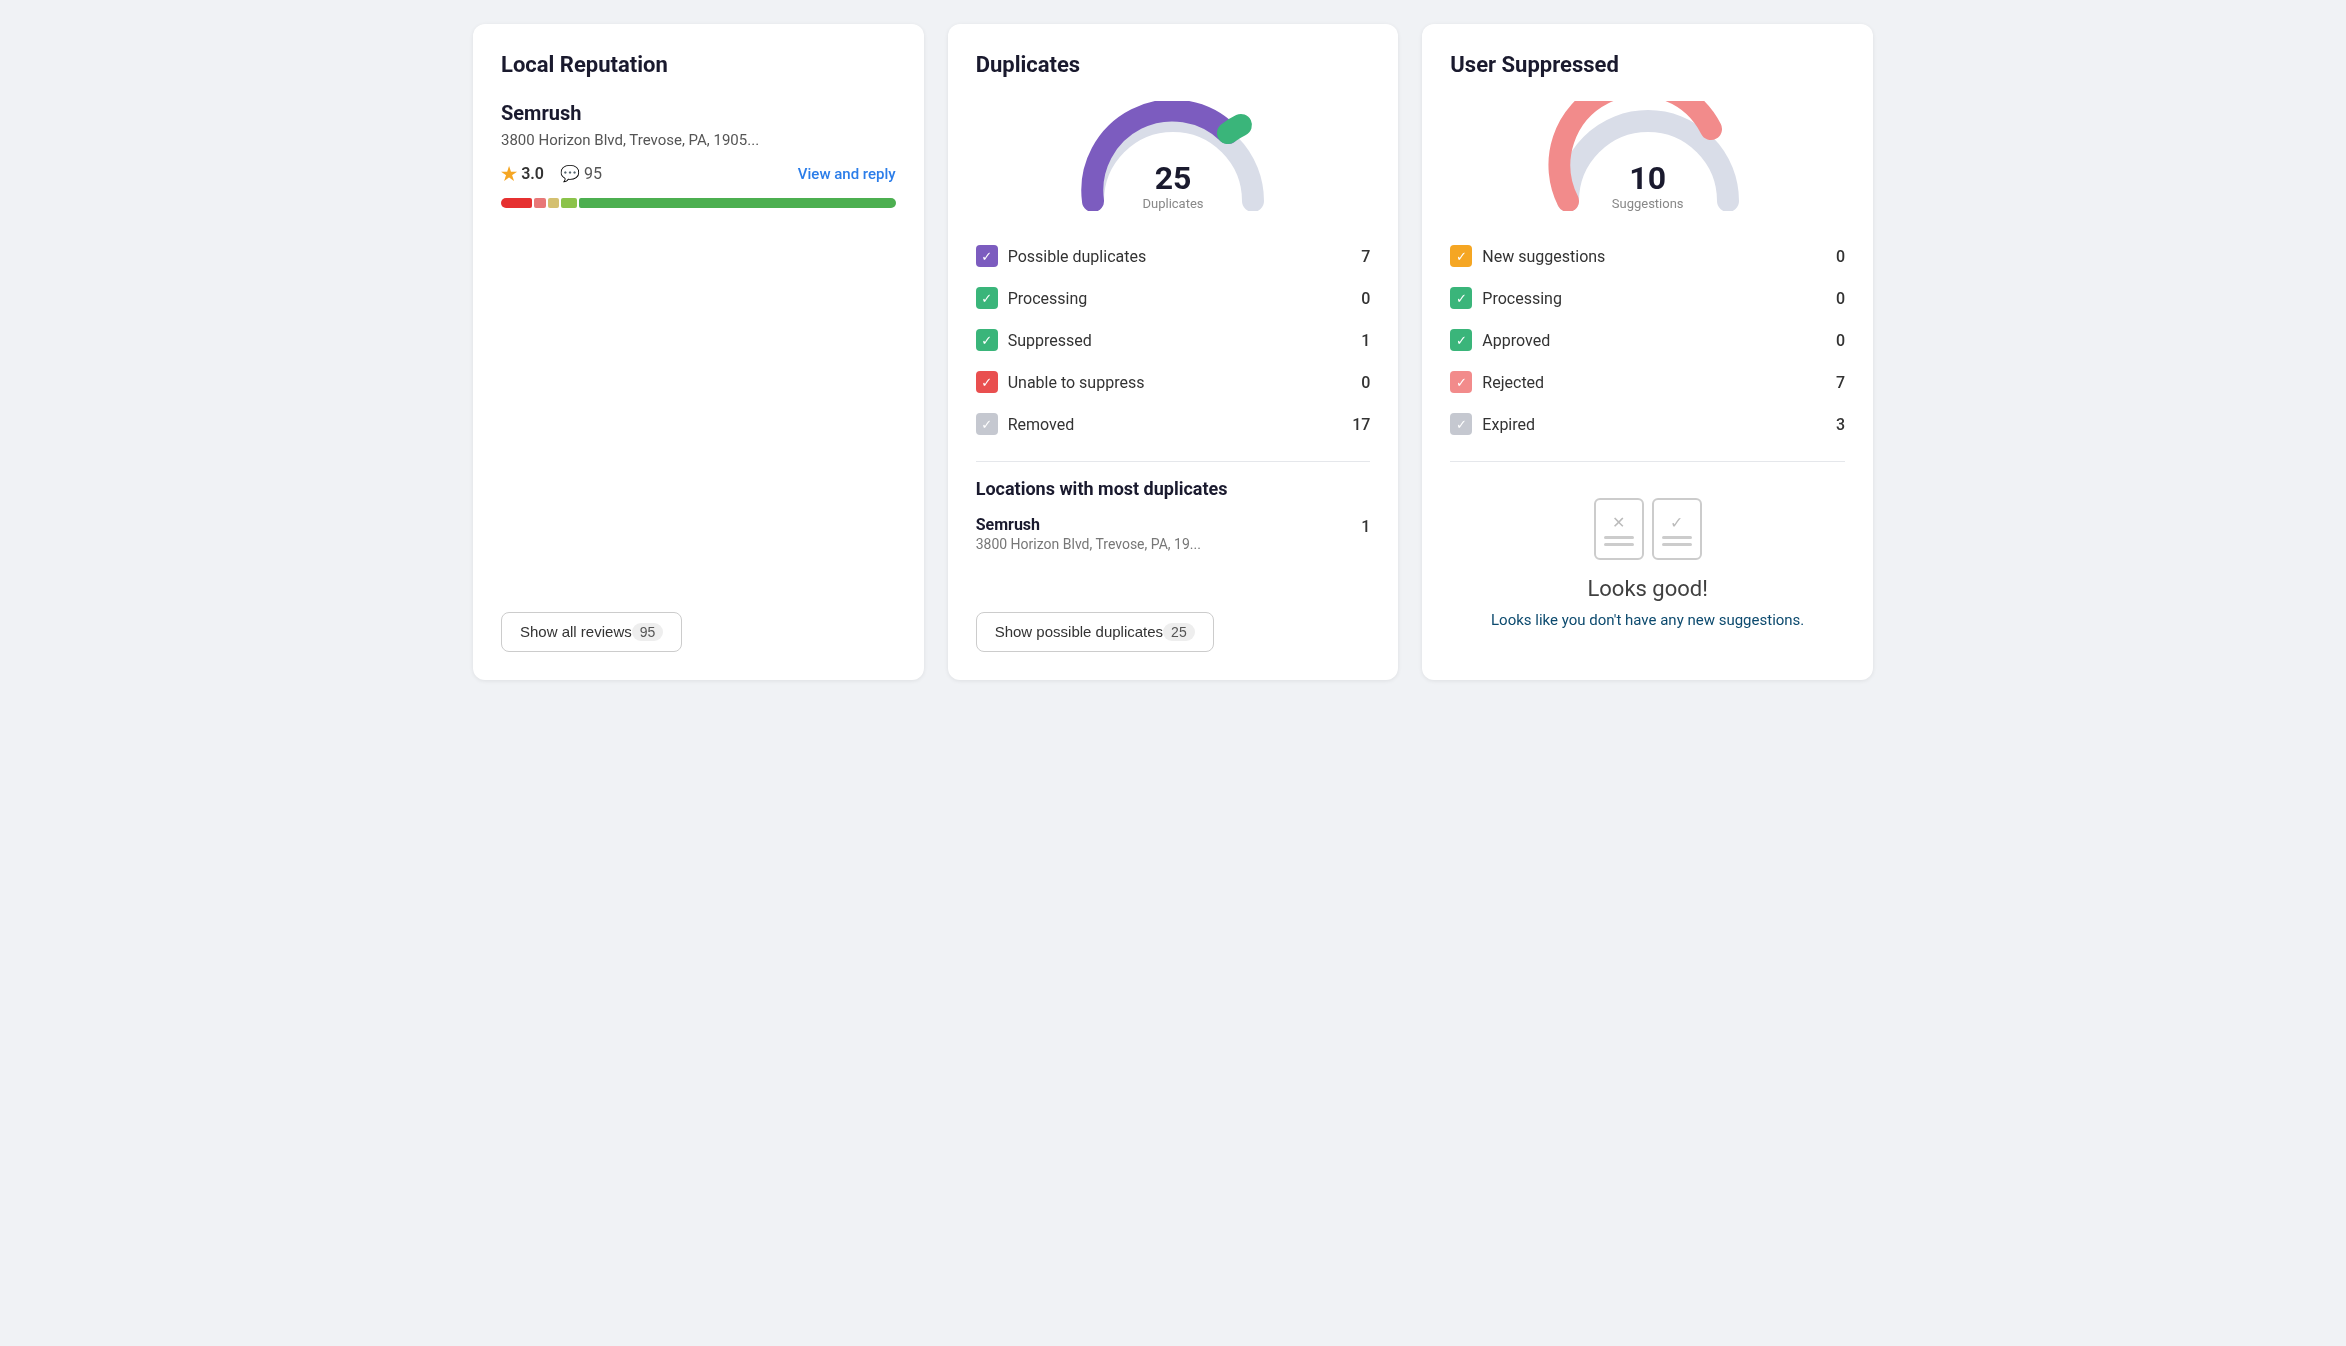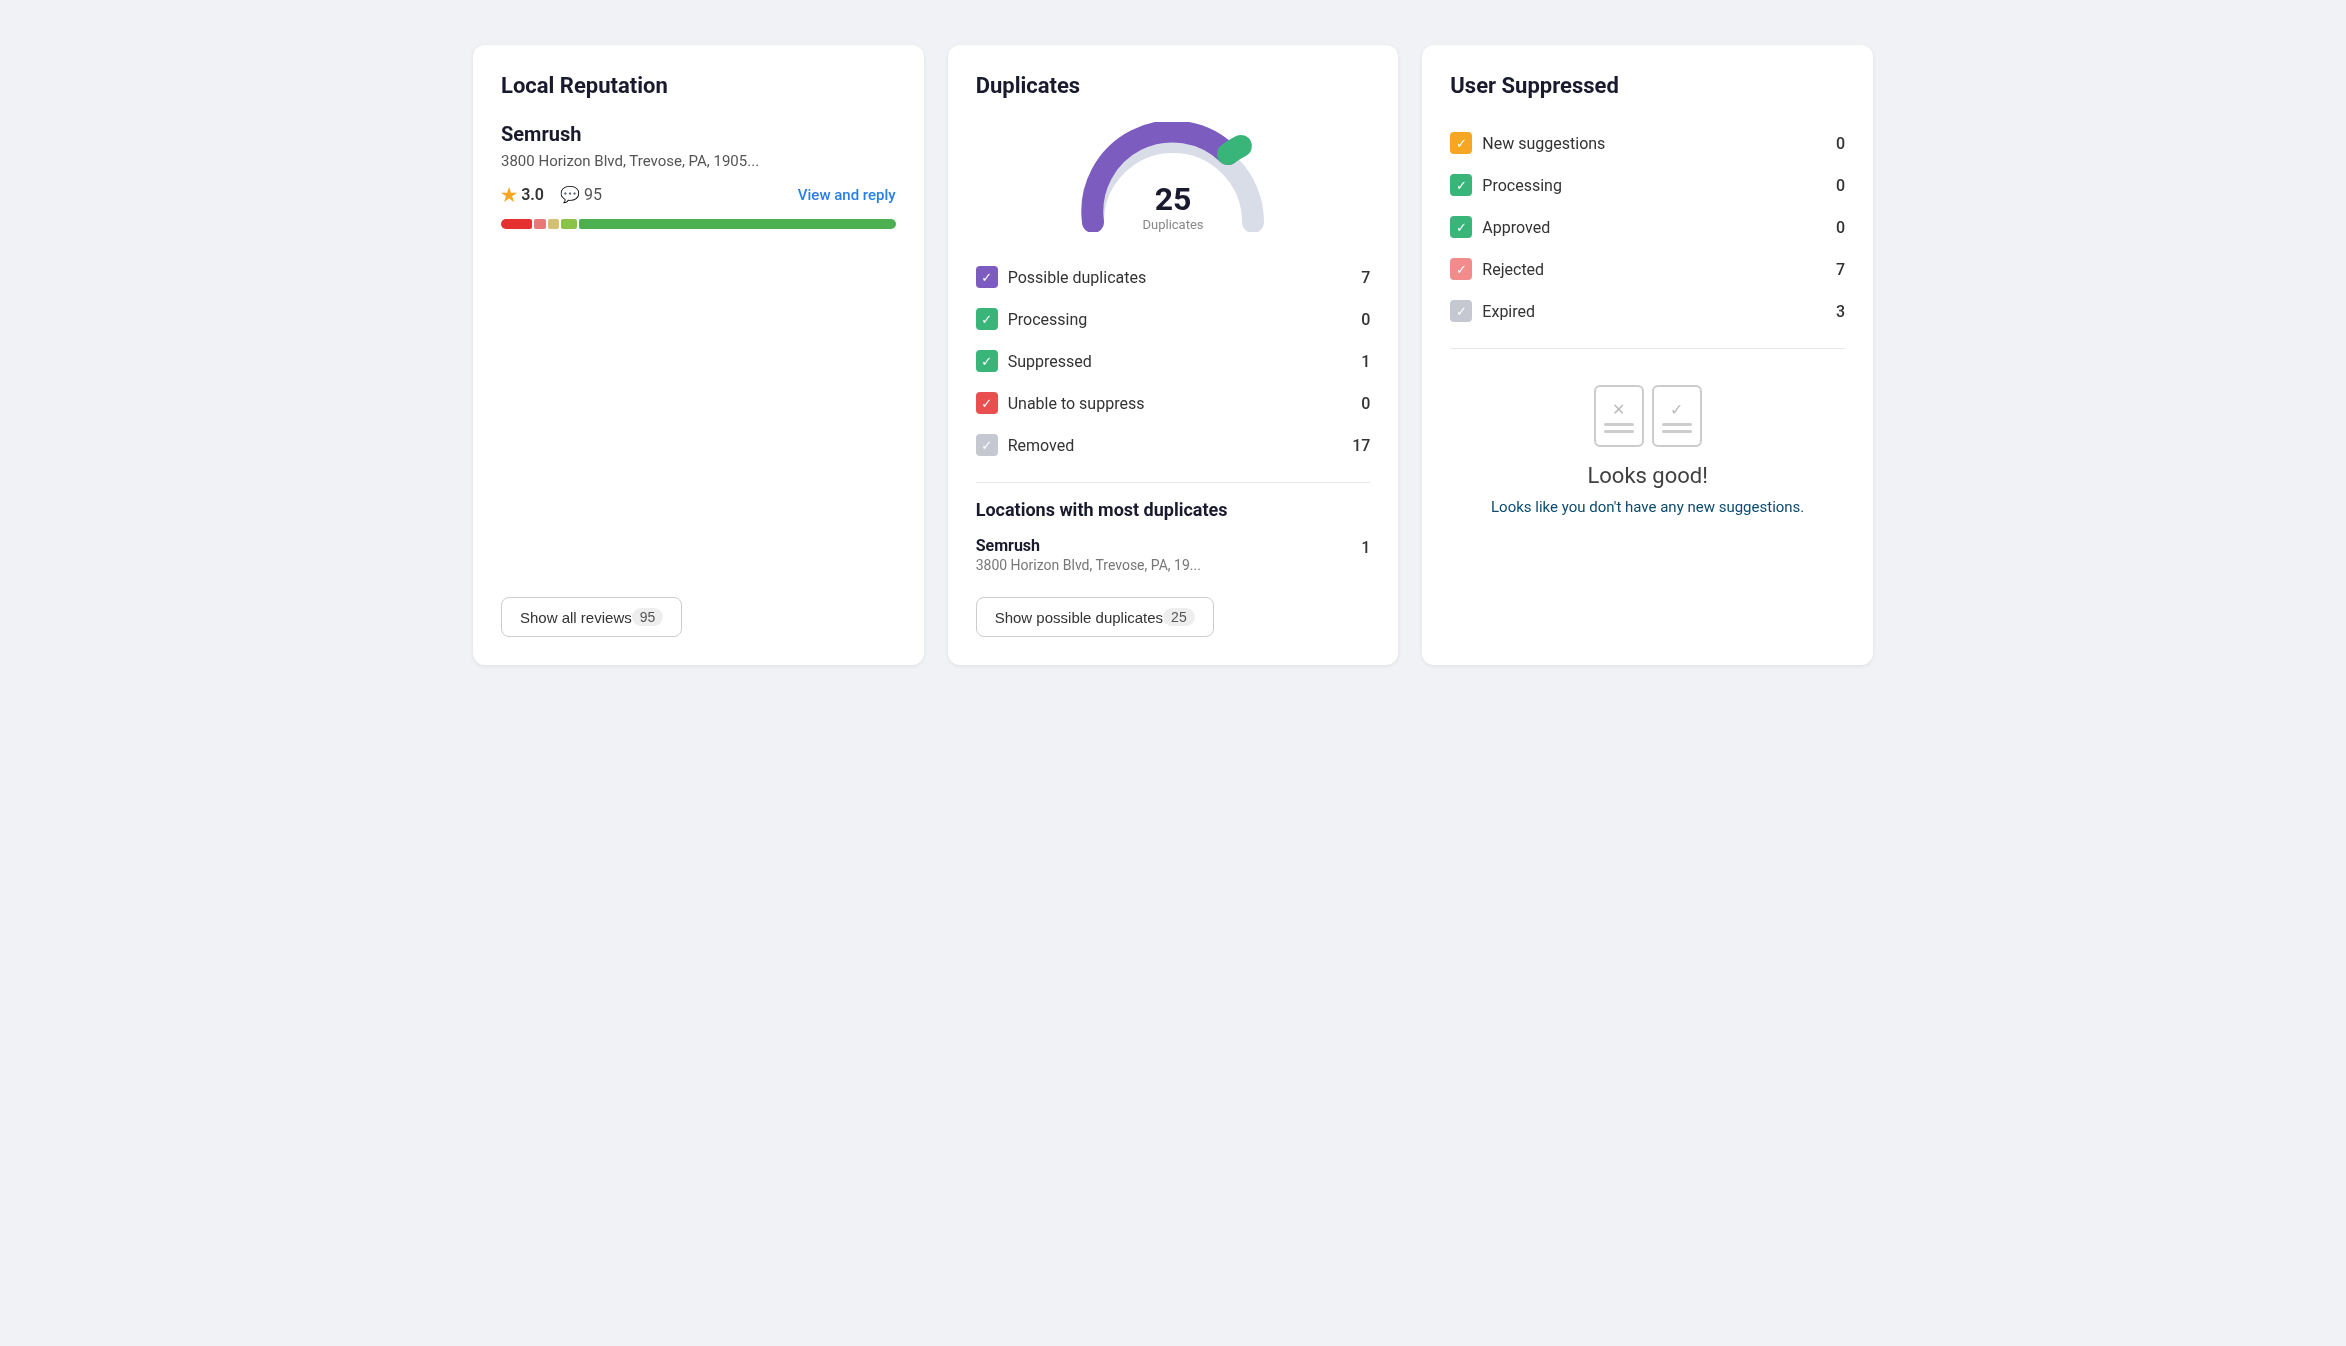--- a/index.html
+++ b/index.html
@@ -16,21 +16,20 @@
       margin: 0 auto;
     }
     .card {
       background: #fff;
       border-radius: 12px;
       padding: 28px;
       flex: 1;
       box-shadow: 0 1px 4px rgba(0,0,0,0.08);
       display: flex;
       flex-direction: column;
-      margin-top: 21px;
     }
     .card-title {
       font-size: 22px;
       font-weight: 700;
       color: #1a1a2e;
       margin-bottom: 24px;
     }
 
     
     .business-name {
@@ -360,20 +359,34 @@
 
     <button class="show-btn">
       <span>Show possible duplicates</span>
       <span class="badge">25</span>
     </button>
   </div>
 
   <div class="card">
     <div class="card-title">User Suppressed</div>
 
+    <div class="gauge-container">
+      <div class="gauge-wrapper">
+        <svg viewBox="0 0 200 110" xmlns="http://www.w3.org/2000/svg">
+
+          <path d="M 20 100 A 80 80 0 0 1 180 100" fill="none" stroke="#d9dde8" stroke-width="22" stroke-linecap="round"></path>
+
+          <path d="M 20 100 A 80 80 0 0 1 163 28" fill="none" stroke="#f28b8b" stroke-width="22" stroke-linecap="round"></path>
+        </svg>
+        <div class="gauge-center">
+          <div class="gauge-number">10</div>
+          <div class="gauge-label">Suggestions</div>
+        </div>
+      </div>
+    </div>
 
     <div>
       <div class="stat-row">
         <div class="stat-icon icon-yellow">✓</div>
         <span class="stat-label">New suggestions</span>
         <span class="stat-count">0</span>
       </div>
       <div class="stat-row">
         <div class="stat-icon icon-green">✓</div>
         <span class="stat-label">Processing</span>

